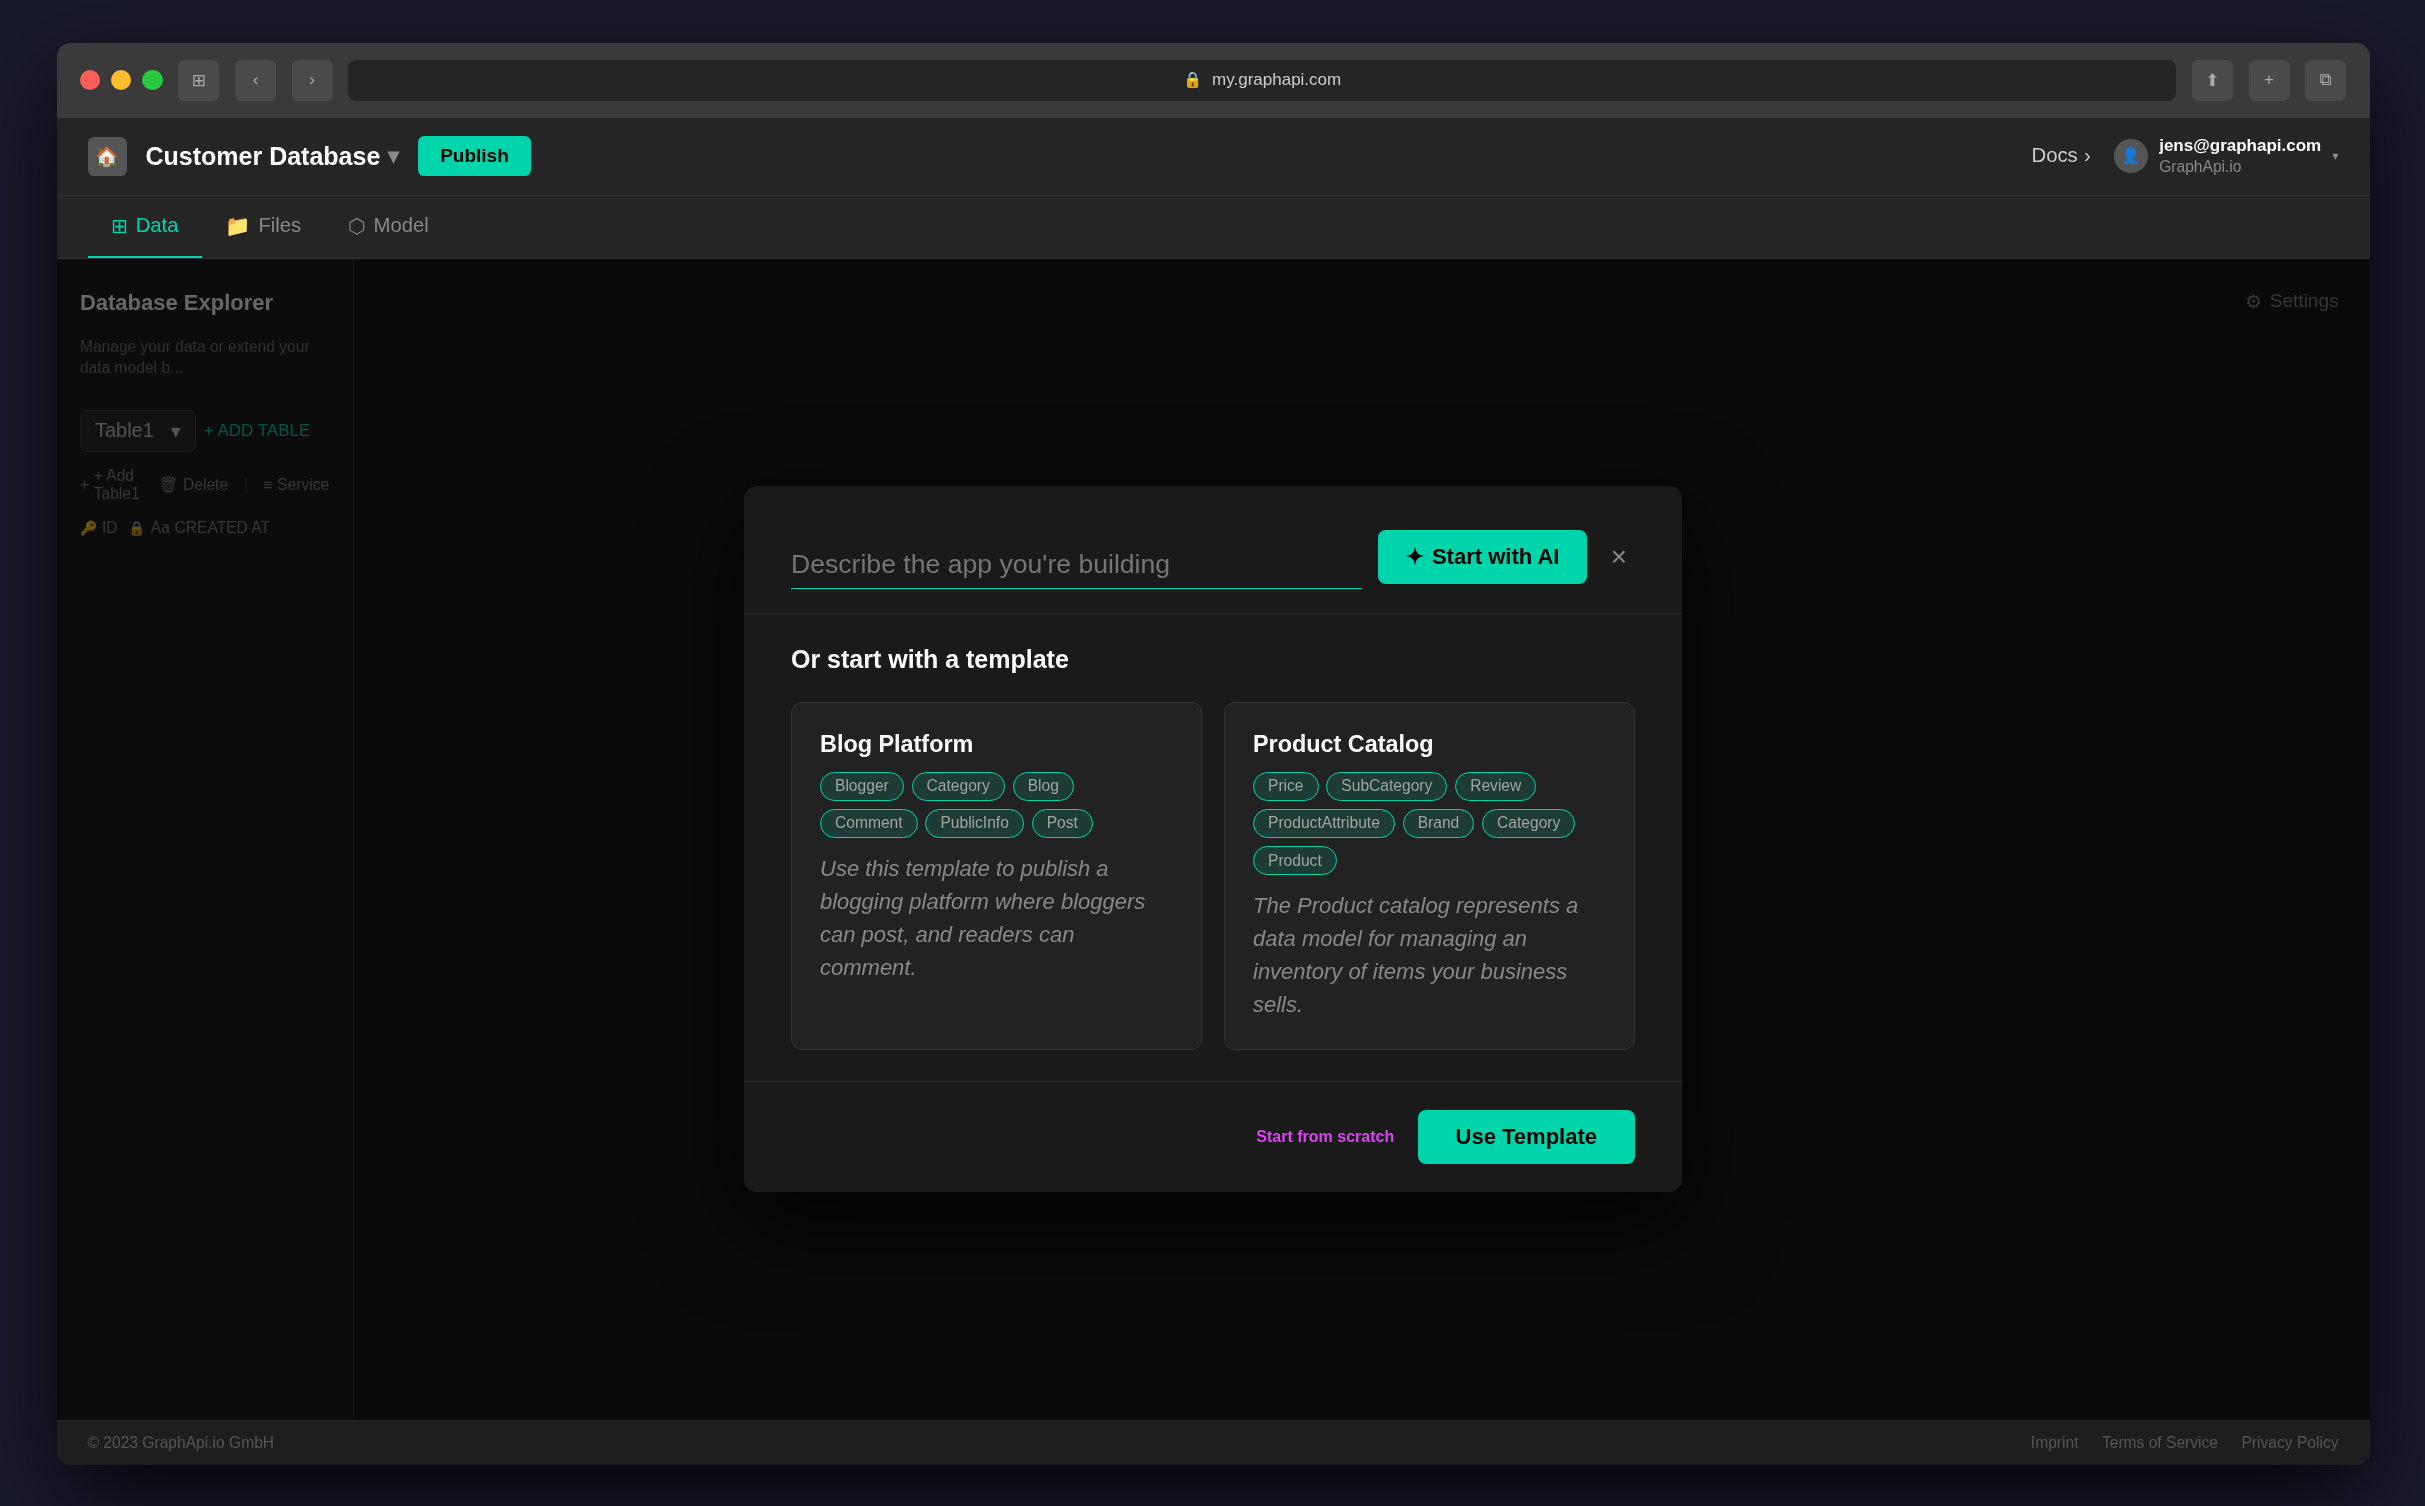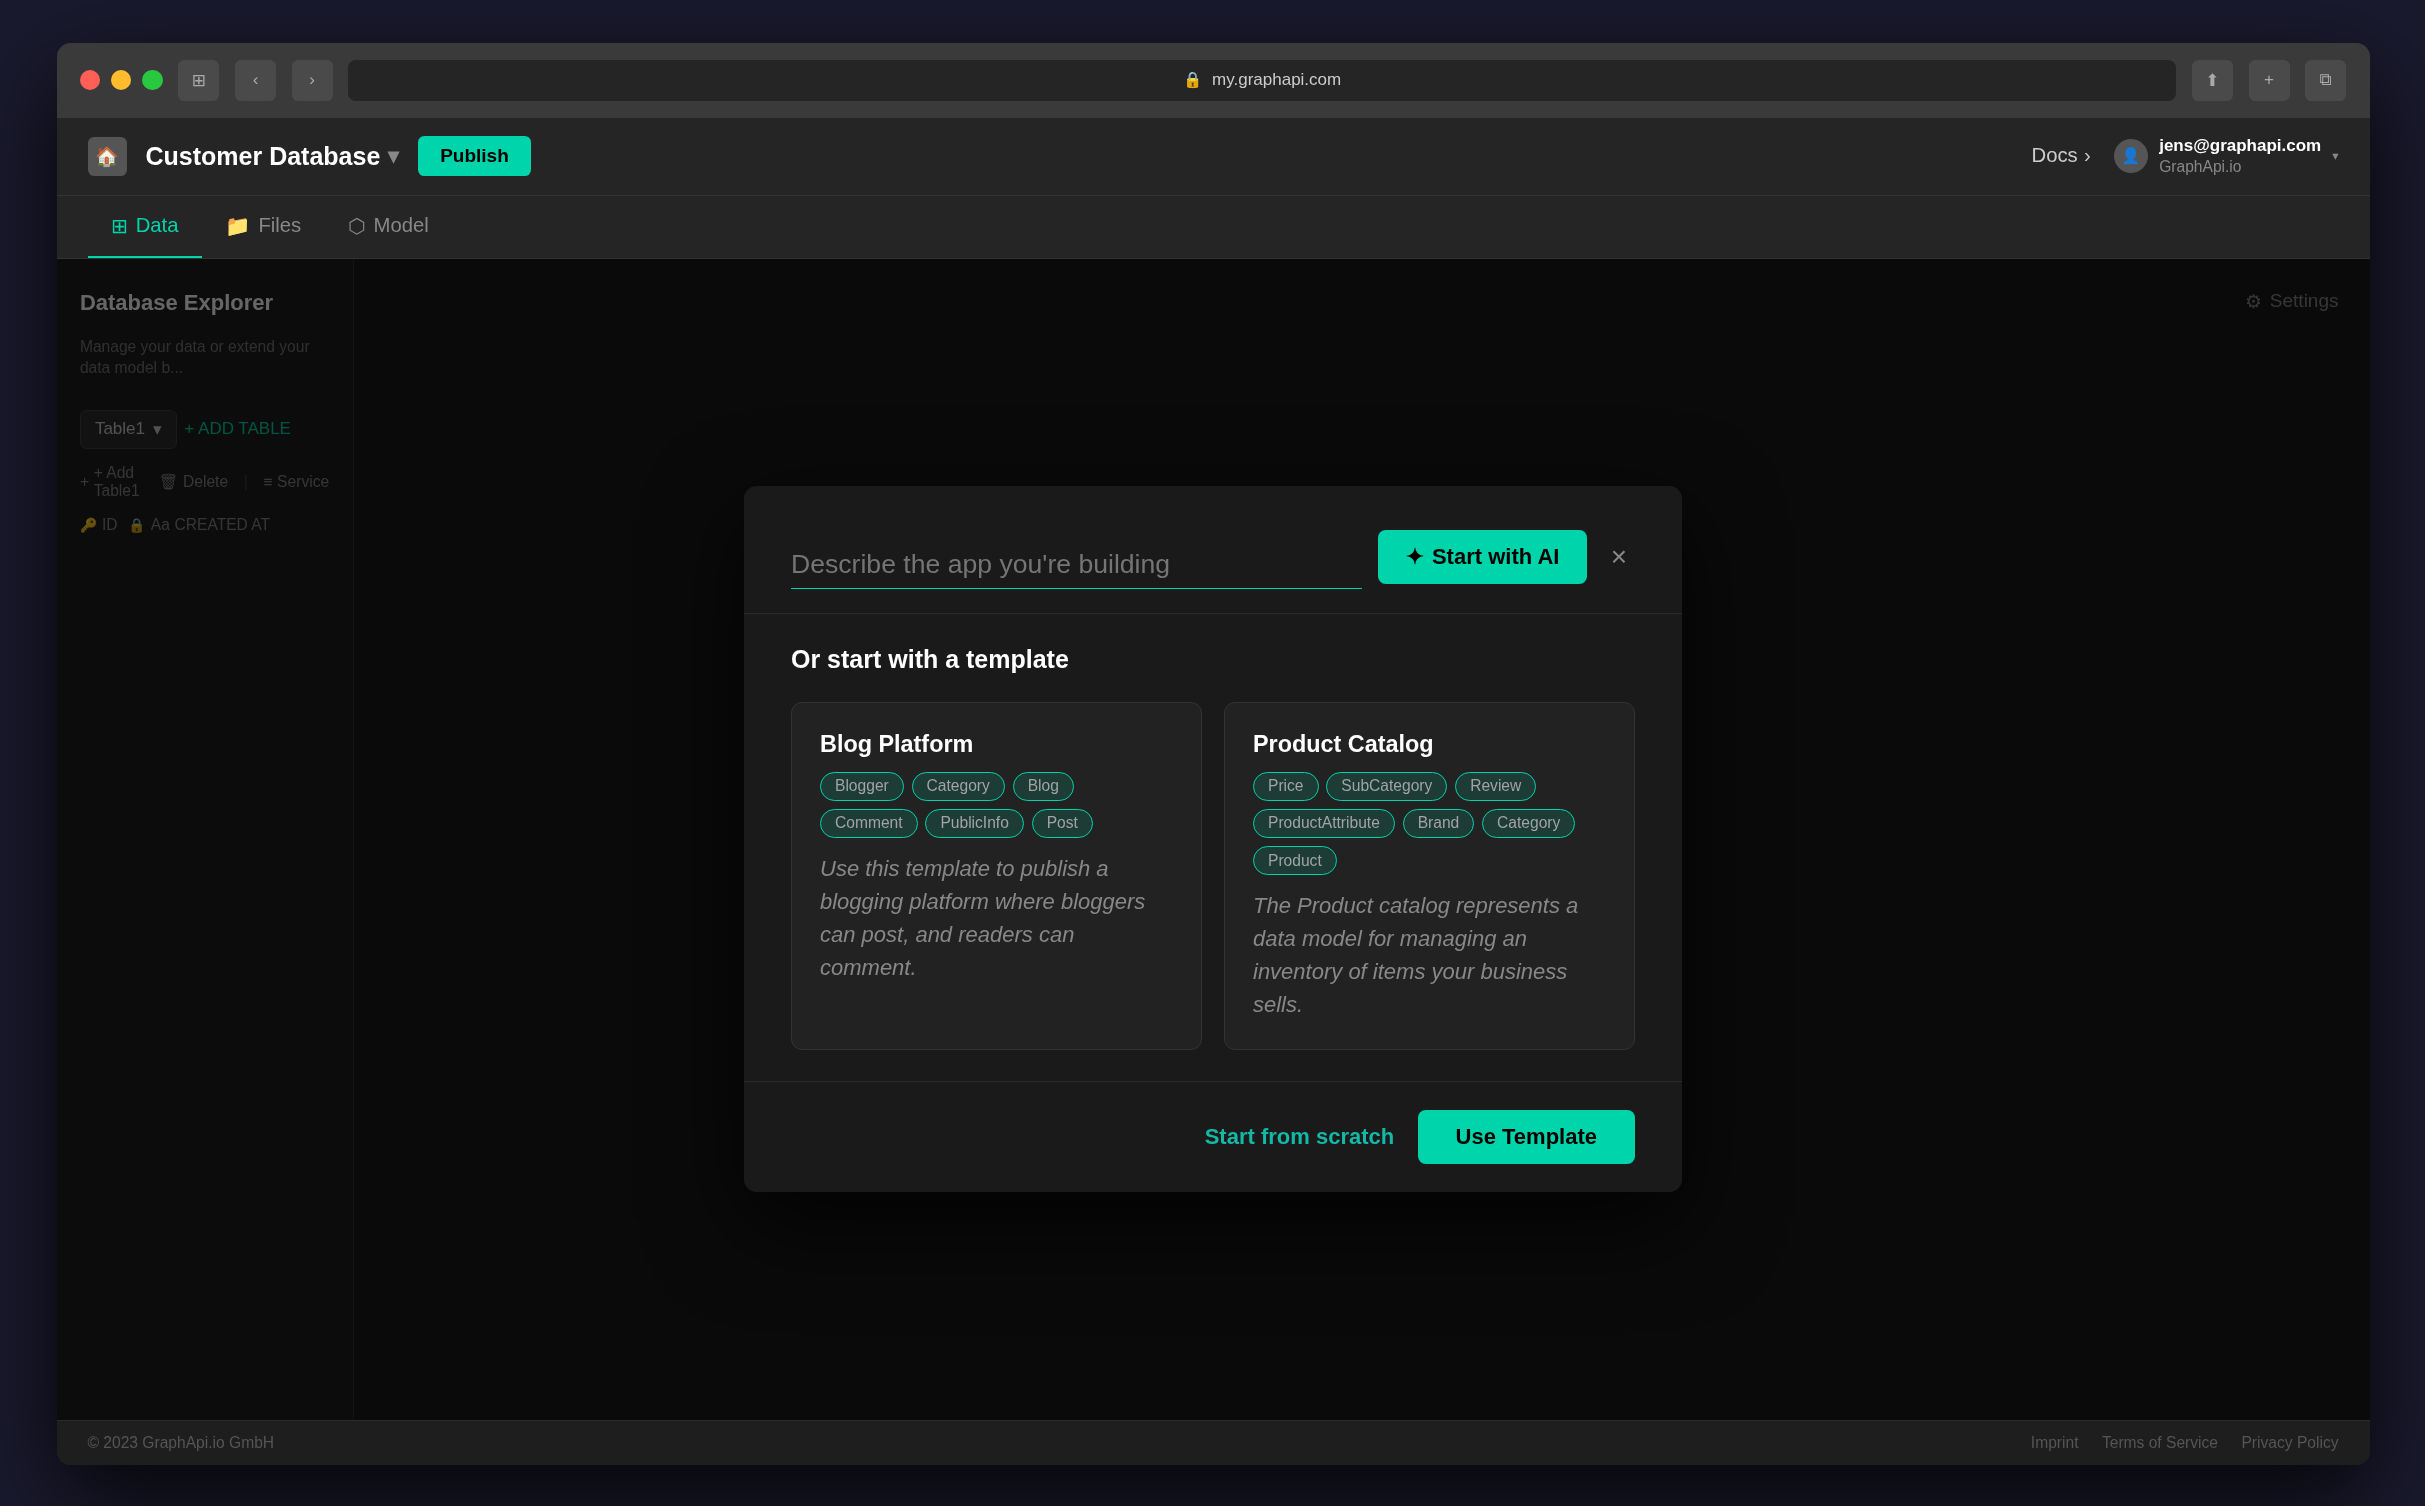--- a/index.html
+++ b/index.html
@@ -226,23 +226,23 @@
       gap: 7.8px;
       margin-bottom: 15.6px;
     }
 
     .table-name-btn {
       background: #2e2e2e;
       border: 0.8px solid #444;
       border-radius: 6.3px;
       padding: 7.8px 14px;
       color: #ccc;
-      font-size: 17px;
-      cursor: pointer;
-      display: flex; align-items: center; gap: 8px;
+      font-size: 20px;
+      cursor: pointer;
+      display: flex; align-items: center; gap: 17px;
     }
 
     .add-table-btn {
       background: transparent;
       border: none;
       color: #00d4aa;
       font-size: 17px;
       cursor: pointer;
       display: flex; align-items: center; gap: 4.7px;
     }
@@ -428,22 +428,22 @@
       border-top: 0.8px solid #2a2a2a;
       display: flex;
       align-items: center;
       justify-content: flex-end;
       gap: 23.4px;
     }
 
     .scratch-btn {
       background: transparent;
       border: none;
-      color: #14b8a6;
-      font-size: 22px;
+      color: #d946ef;
+      font-size: 16px;
       font-weight: 600;
       cursor: pointer;
     }
 
     .use-template-btn {
       background: #00d4aa;
       color: #000;
       border: none;
       border-radius: 7.8px;
       padding: 14px 38px;

